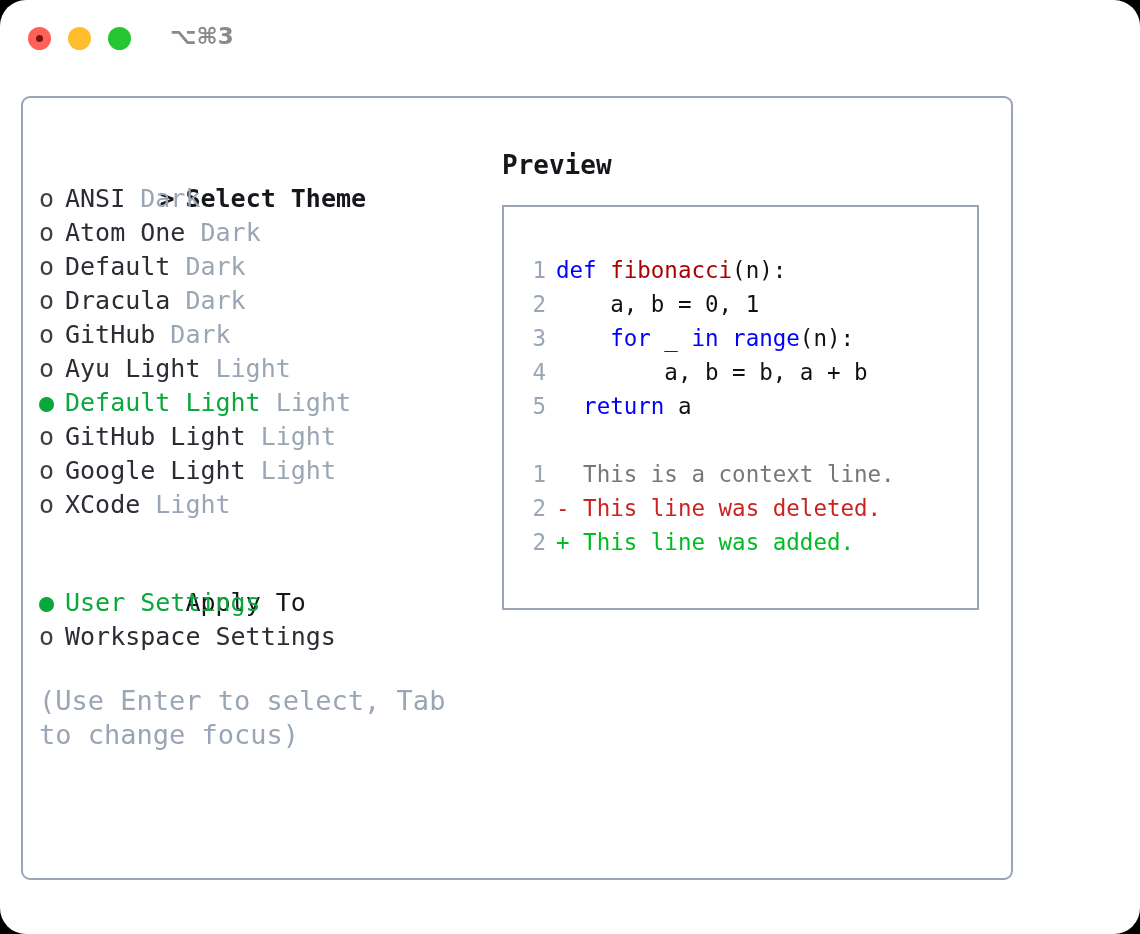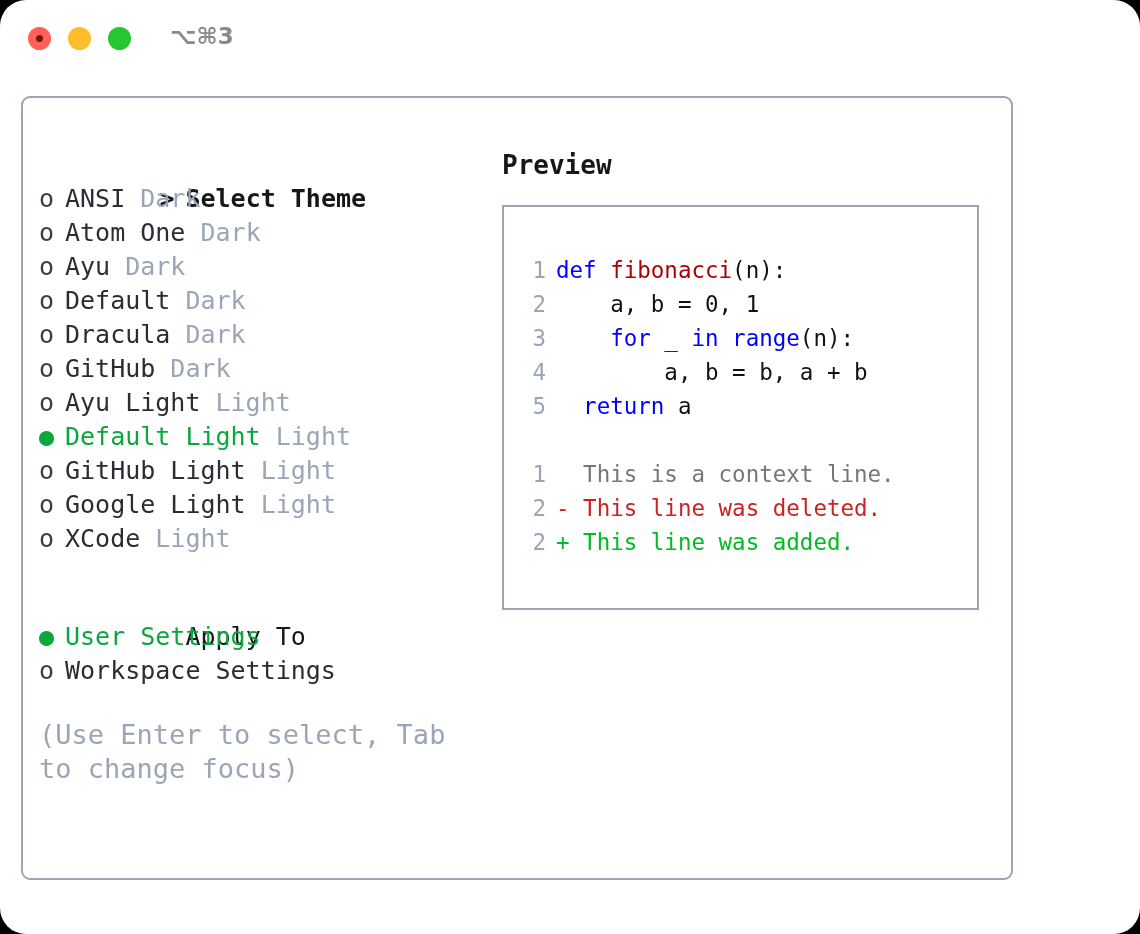--- a/index.html
+++ b/index.html
@@ -189,21 +189,20 @@
 
     <div id="left-col">
 
       <div class="row header-row">
         <span class="marker">&gt; </span><span>Select Theme</span>
       </div>
 
       <div id="theme-list">
           <div class="row"><span class="marker marker-hollow">o</span><span class="theme-name">ANSI</span><span class="theme-kind"> Dark</span></div>
           <div class="row"><span class="marker marker-hollow">o</span><span class="theme-name">Atom One</span><span class="theme-kind"> Dark</span></div>
-          <div class="row"><span class="marker marker-hollow">o</span><span class="theme-name">Ayu</span><span class="theme-kind"> Dark</span></div>
           <div class="row"><span class="marker marker-hollow">o</span><span class="theme-name">Default</span><span class="theme-kind"> Dark</span></div>
           <div class="row"><span class="marker marker-hollow">o</span><span class="theme-name">Dracula</span><span class="theme-kind"> Dark</span></div>
           <div class="row"><span class="marker marker-hollow">o</span><span class="theme-name">GitHub</span><span class="theme-kind"> Dark</span></div>
           <div class="row"><span class="marker marker-hollow">o</span><span class="theme-name">Ayu Light</span><span class="theme-kind"> Light</span></div>
           <div class="row"><span class="marker marker-dot">●</span><span class="theme-name selected">Default Light</span><span class="theme-kind"> Light</span></div>
           <div class="row"><span class="marker marker-hollow">o</span><span class="theme-name">GitHub Light</span><span class="theme-kind"> Light</span></div>
           <div class="row"><span class="marker marker-hollow">o</span><span class="theme-name">Google Light</span><span class="theme-kind"> Light</span></div>
           <div class="row"><span class="marker marker-hollow">o</span><span class="theme-name">XCode</span><span class="theme-kind"> Light</span></div>
         </div>
 

